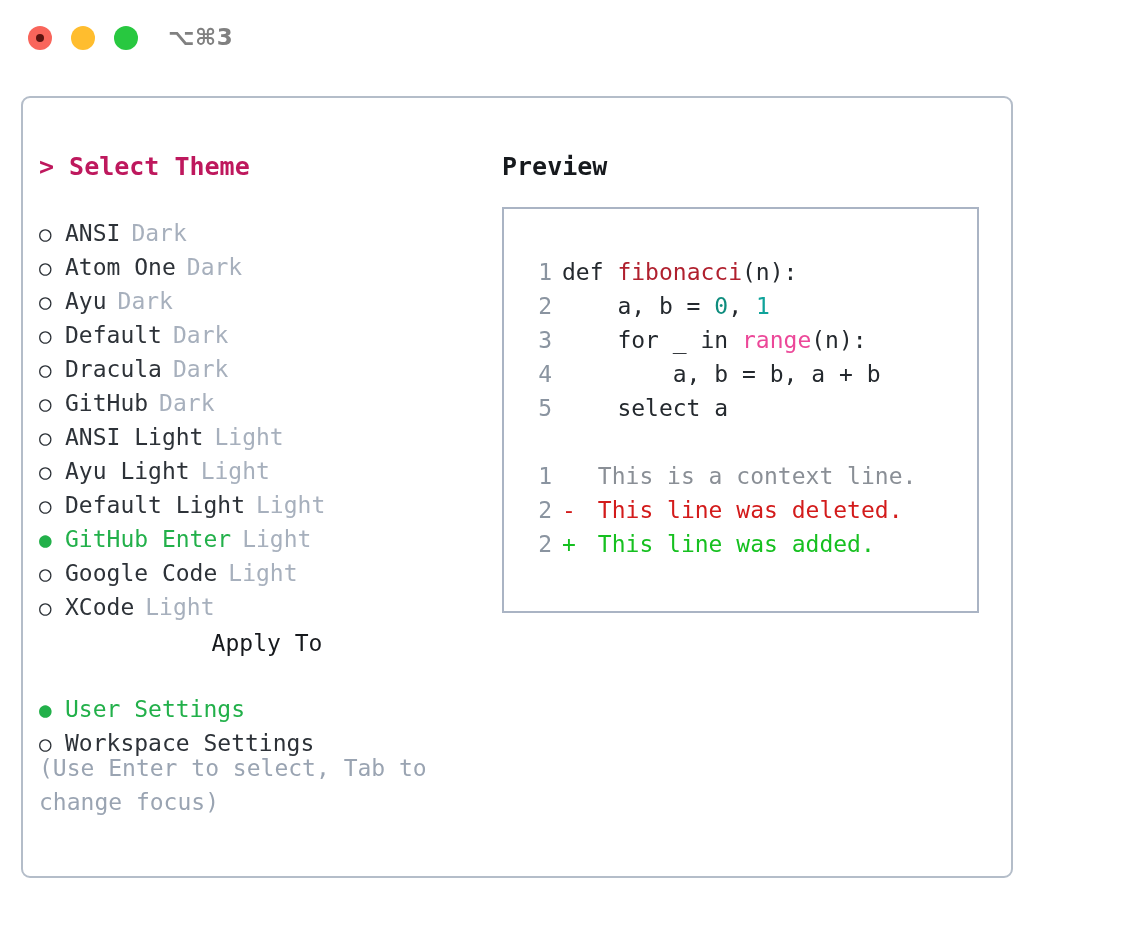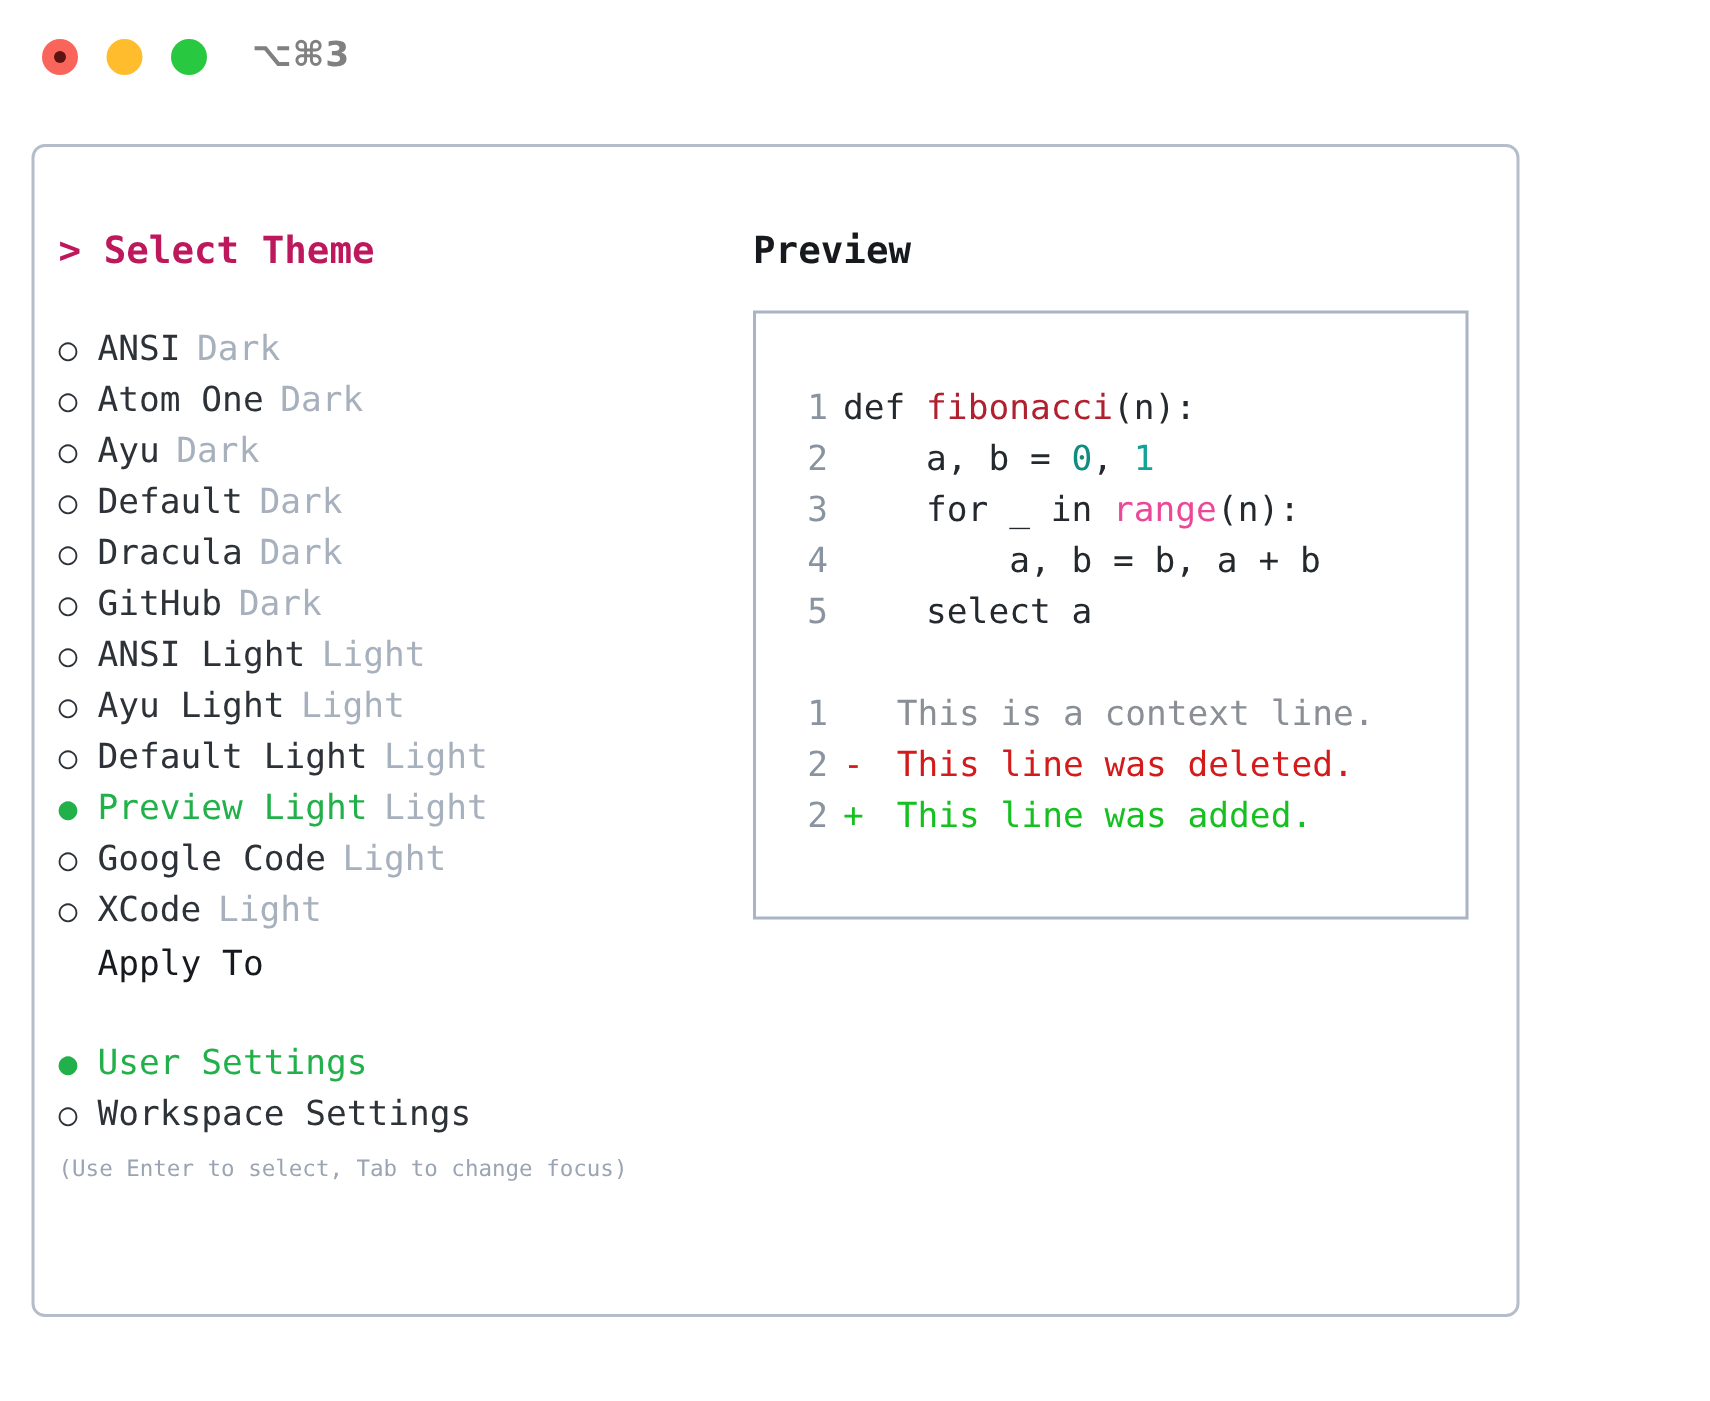--- a/index.html
+++ b/index.html
@@ -121,25 +121,26 @@
   .row.selected .row-label { color: #22b04a; }
   .row-variant { color: #a7b0bd; margin-left: 11px; }
 
   .apply-block { margin-top: 34px; }
   .apply-title {
     font-size: 23px;
     color: #16191d;
     line-height: 34px;
     padding-left: 26px;
     white-space: pre;
+    text-align: center;
   }
 
   .hint {
-    margin-top: 34px;
-    font-size: 15px;
+    margin-top: 23px;
+    font-size: 23px;
     color: #9aa4b2;
     line-height: 34px;
     width: 400px;
     white-space: pre-wrap;
   }
 
   
   .right-col {
     position: absolute;
     left: 479px;
@@ -213,21 +214,21 @@
         <div class="theme-list" id="theme-list">
             <div class="row"><span class="marker">○</span><span class="row-label">ANSI</span><span class="row-variant">Dark</span></div>
             <div class="row"><span class="marker">○</span><span class="row-label">Atom One</span><span class="row-variant">Dark</span></div>
             <div class="row"><span class="marker">○</span><span class="row-label">Ayu</span><span class="row-variant">Dark</span></div>
             <div class="row"><span class="marker">○</span><span class="row-label">Default</span><span class="row-variant">Dark</span></div>
             <div class="row"><span class="marker">○</span><span class="row-label">Dracula</span><span class="row-variant">Dark</span></div>
             <div class="row"><span class="marker">○</span><span class="row-label">GitHub</span><span class="row-variant">Dark</span></div>
             <div class="row"><span class="marker">○</span><span class="row-label">ANSI Light</span><span class="row-variant">Light</span></div>
             <div class="row"><span class="marker">○</span><span class="row-label">Ayu Light</span><span class="row-variant">Light</span></div>
             <div class="row"><span class="marker">○</span><span class="row-label">Default Light</span><span class="row-variant">Light</span></div>
-            <div class="row selected"><span class="marker sel">●</span><span class="row-label">Preview Light</span><span class="row-variant">Light</span></div>
+            <div class="row selected"><span class="marker sel">●</span><span class="row-label">GitHub Enter</span><span class="row-variant">Light</span></div>
             <div class="row"><span class="marker">○</span><span class="row-label">Google Code</span><span class="row-variant">Light</span></div>
             <div class="row"><span class="marker">○</span><span class="row-label">XCode</span><span class="row-variant">Light</span></div>
           </div>
 
         <div class="apply-block">
           <div class="apply-title">Apply To</div>
           <div id="apply-list">
               <div class="row selected"><span class="marker sel">●</span><span class="row-label">User Settings</span></div>
               <div class="row"><span class="marker">○</span><span class="row-label">Workspace Settings</span></div>
             </div>

